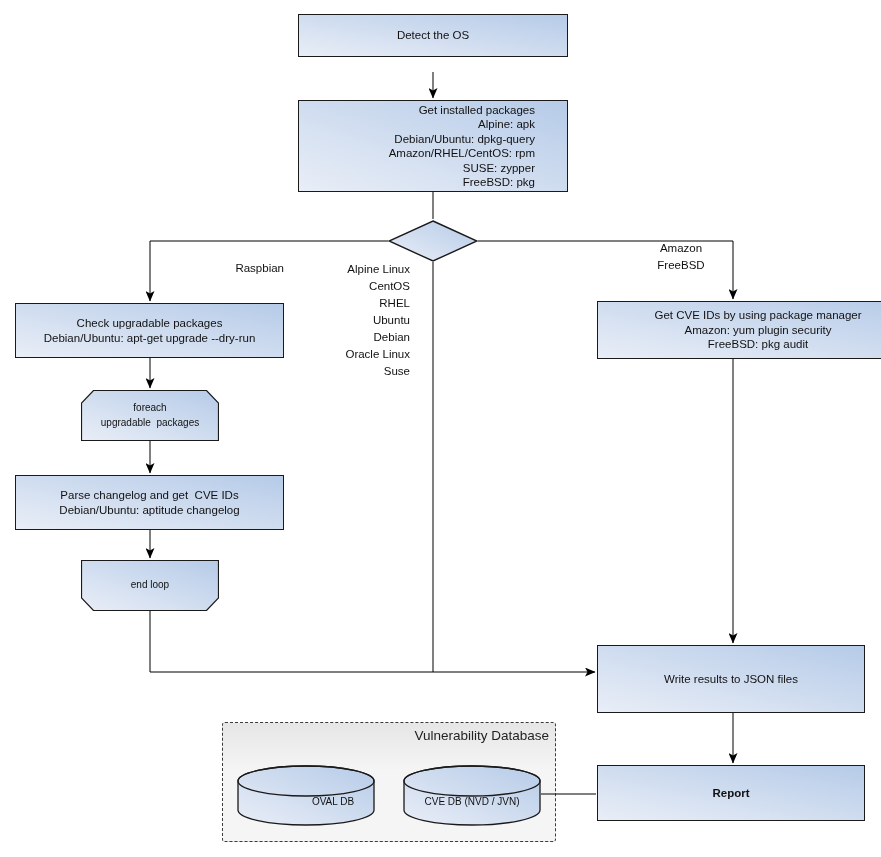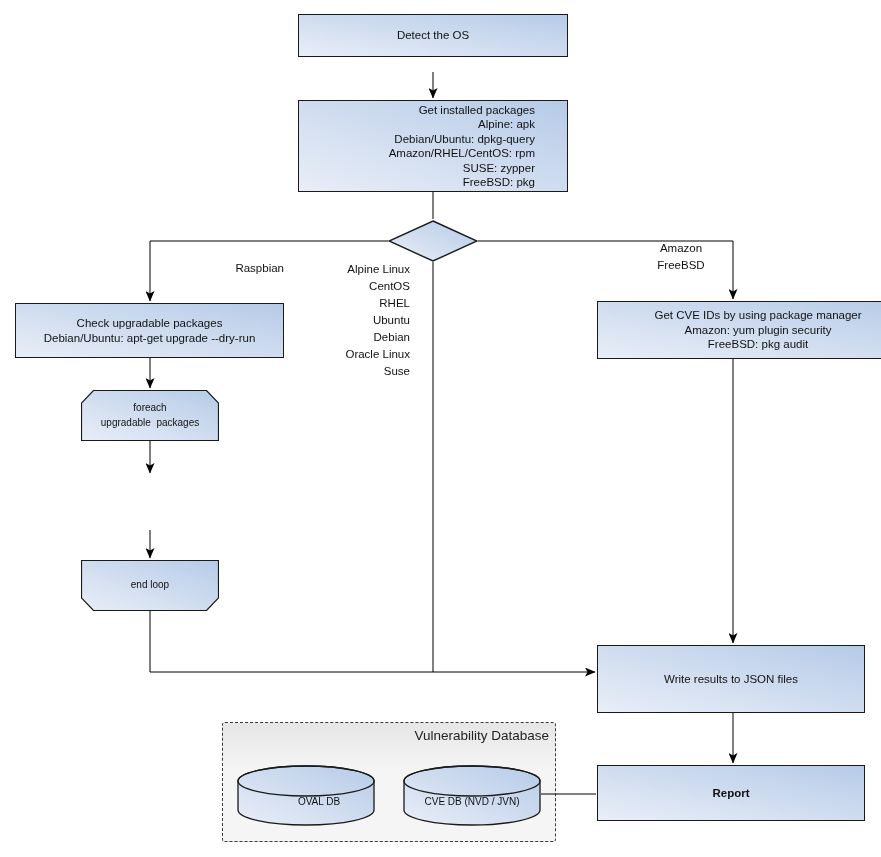--- a/index.html
+++ b/index.html
@@ -73,20 +73,22 @@
   <div class="node align-right" style="left:298px;top:100px;width:270px;height:92px;">Get installed packages
 Alpine: apk
 Debian/Ubuntu: dpkg-query
 Amazon/RHEL/CentOS: rpm
 SUSE: zypper
 FreeBSD: pkg</div>
 
   <div class="node" style="left:15px;top:303px;width:269px;height:55px;">Check upgradable packages
 Debian/Ubuntu: apt-get upgrade --dry-run</div>
 
+  <div class="node" style="left:15px;top:475px;width:269px;height:55px;">Parse changelog and get  CVE IDs
+Debian/Ubuntu: aptitude changelog</div>
 
   <div class="node" style="left:597px;top:301px;width:322px;height:58px;">Get CVE IDs by using package manager
 Amazon: yum plugin security
 FreeBSD: pkg audit</div>
 
   <div class="node" style="left:597px;top:645px;width:268px;height:68px;">Write results to JSON files</div>
 
   <div class="node" style="left:597px;top:765px;width:268px;height:56px;font-weight:bold;">Report</div>
 
   <div class="shape" style="left:388px;top:220px;width:90px;height:42px;">
@@ -107,21 +109,21 @@
     <svg width="138" height="51" viewBox="0 0 138 51">
       <path d="M0.5 0.5 L137.5 0.5 L137.5 38 L125.5 50.5 L12.5 50.5 L0.5 38 Z" fill="url(#nodeGrad)" stroke="var(--node-border,#1a1a1a)" stroke-width="1.2"></path>
     </svg>
     <div class="shape-label">end loop</div>
   </div>
 
   <div id="vuln-container">
     <div id="vuln-title">Vulnerability Database</div>
   </div>
 
-  <div class="shape" style="left:237px;top:765px;width:164px;height:61px;">
+  <div class="shape" style="left:237px;top:765px;width:164px;height:61px;padding-left:28px;">
     <svg width="138" height="61" viewBox="0 0 138 61">
       <path d="M1 16 A68 15 0 0 1 137 16 L137 45 A68 15 0 0 1 1 45 Z" fill="url(#nodeGrad)" stroke="var(--node-border,#1a1a1a)" stroke-width="1.3"></path>
       <ellipse cx="69" cy="16" rx="68" ry="15" fill="none" stroke="var(--node-border,#1a1a1a)" stroke-width="1.3"></ellipse>
     </svg>
     <div class="shape-label cyl-label">OVAL DB</div>
   </div>
 
   <div class="shape" style="left:403px;top:765px;width:138px;height:61px;">
     <svg width="138" height="61" viewBox="0 0 138 61">
       <path d="M1 16 A68 15 0 0 1 137 16 L137 45 A68 15 0 0 1 1 45 Z" fill="url(#nodeGrad)" stroke="var(--node-border,#1a1a1a)" stroke-width="1.3"></path>

